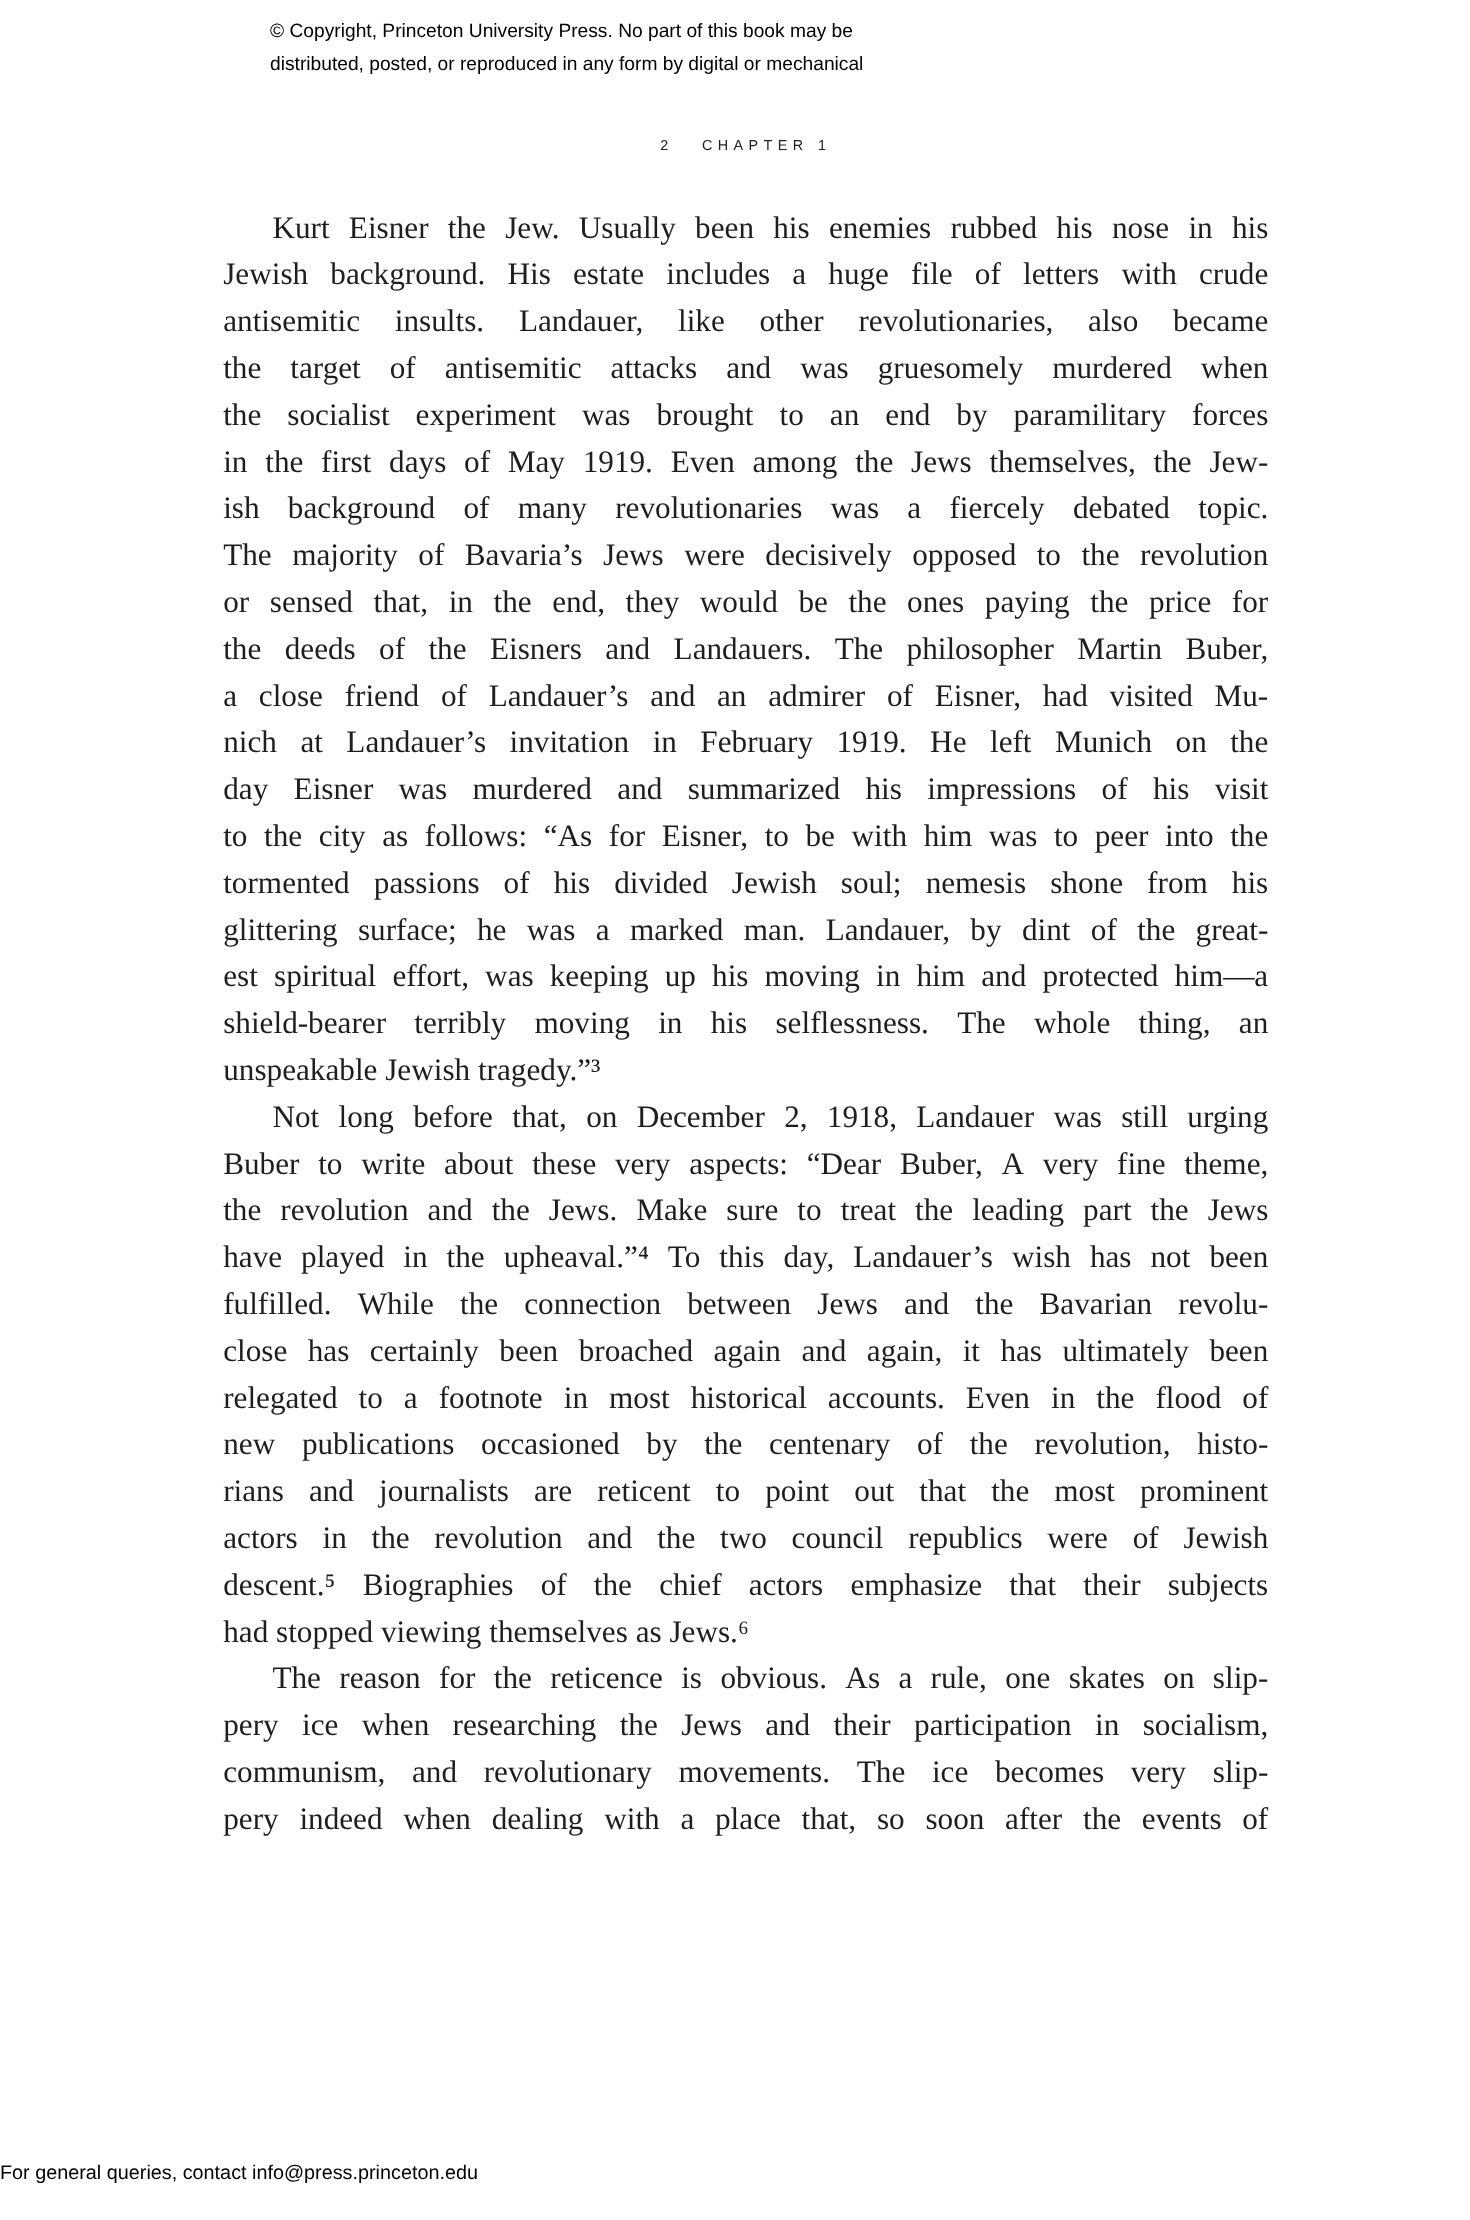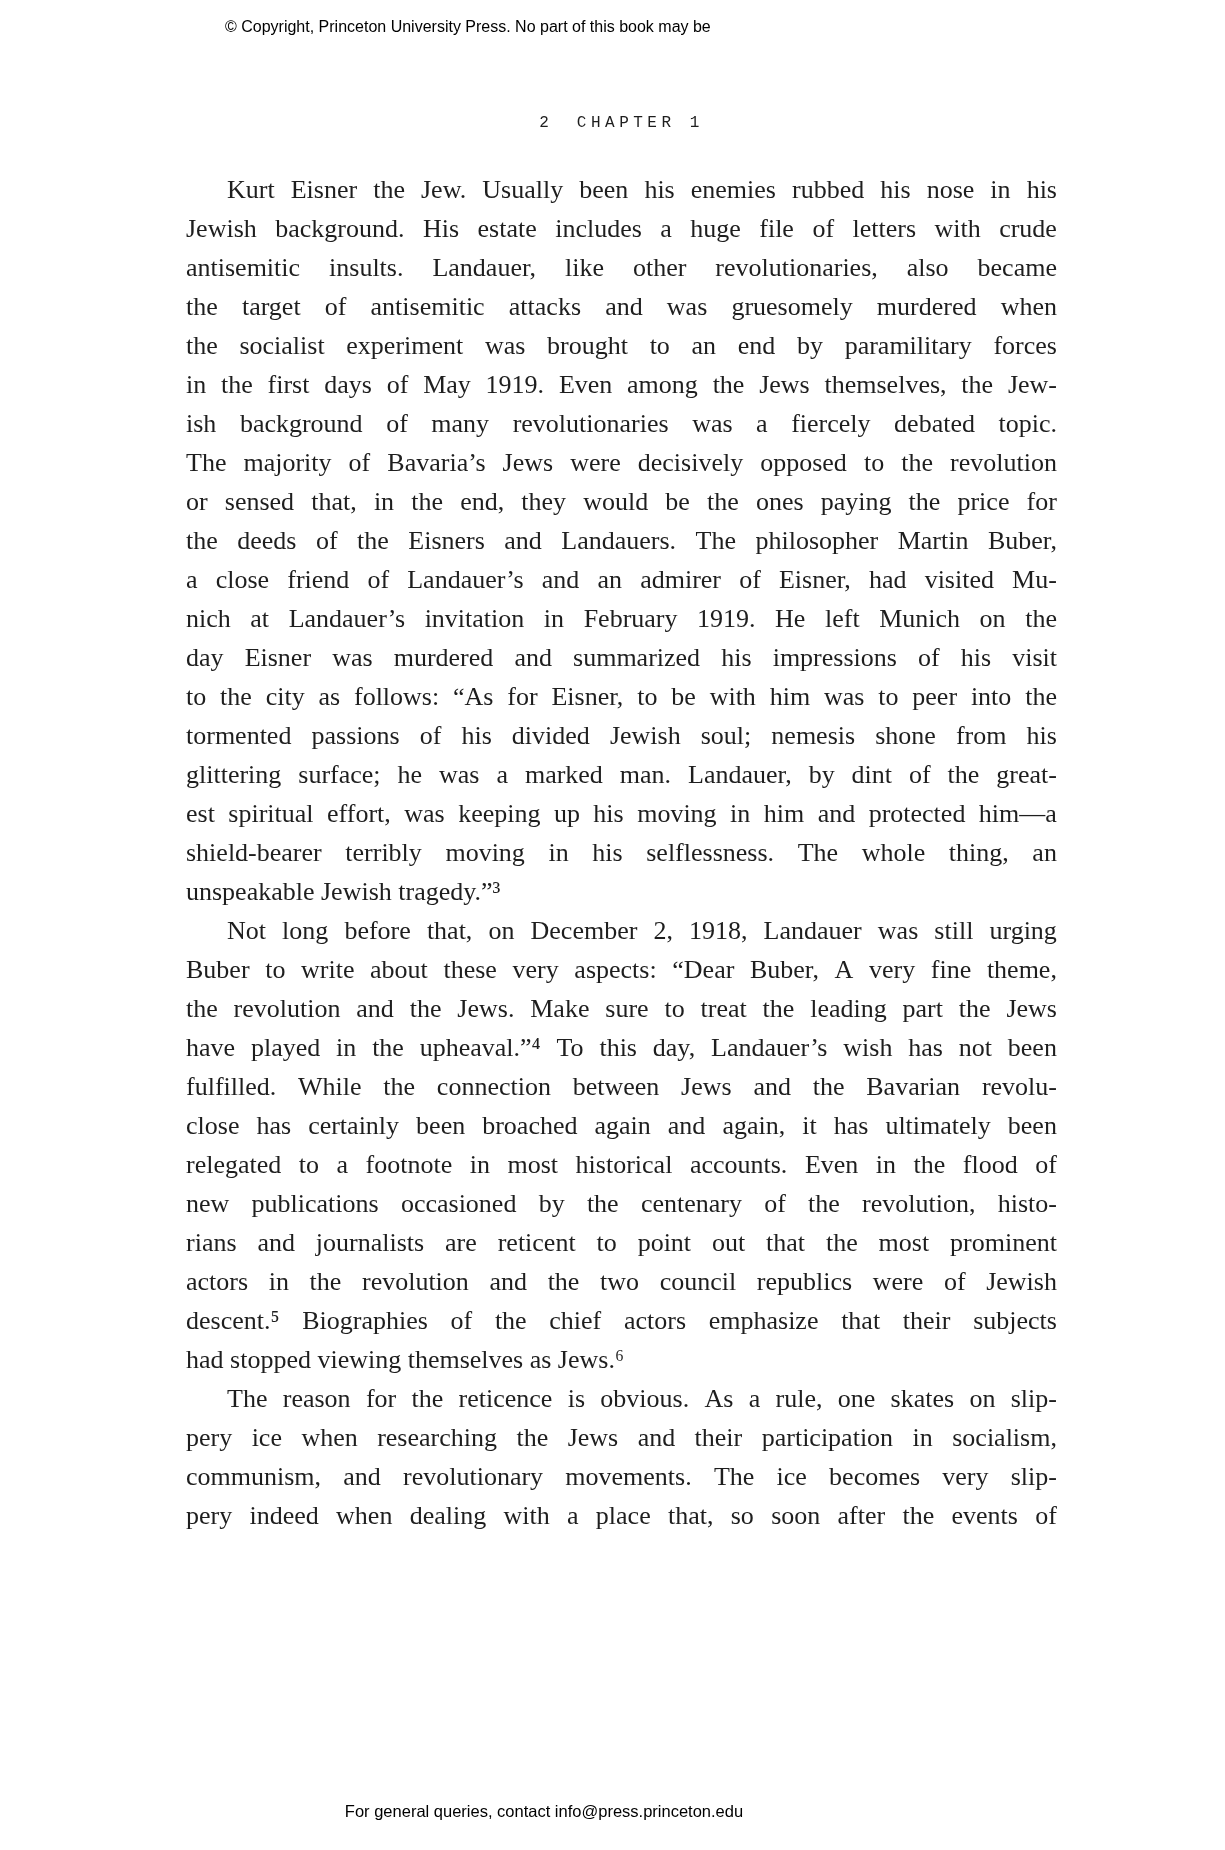--- a/index.html
+++ b/index.html
@@ -26,22 +26,22 @@
     color: #000000;
     white-space: nowrap;
   }
   
   .running-header {
     position: absolute;
     left: 186px;
     top: 114px;
     width: 871px;
     text-align: center;
-    font-family: Liberation Mono, monospace;
-    font-size: 16px;
+    font-family: Liberation Sans, sans-serif;
+    font-size: 12px;
     color: #1e1e1e;
   }
   .running-header .pagenum {
     margin-right: 26px;
     letter-spacing: 2px;
   }
   .running-header .chapter {
     letter-spacing: 4.5px;
   }
   
@@ -64,34 +64,33 @@
     justify-content: space-between;
     flex-wrap: nowrap;
   }
   .line.indent { padding-left: 41px; }
   
   .page-footer {
     position: absolute;
     left: 0;
     top: 1802px;
     width: 1040px;
-    text-align: center;
     font-family: "Liberation Sans", sans-serif;
     font-size: 16.5px;
     color: #000000;
-    padding-left: 24px;
   }
 </style>
 </head>
 <body>
 
 <div class="page">
 
   <div class="copyright">
     <div>© Copyright, Princeton University Press. No part of this book may be</div>
+    <div>distributed, posted, or reproduced in any form by digital or mechanical</div>
   </div>
 
   <div class="running-header">
     <span class="pagenum">2</span><span class="chapter">CHAPTER 1</span>
   </div>
 
   <div class="text-block">
       <div class="paragraph">
         <div class="line just indent">
           <span>Kurt</span>

